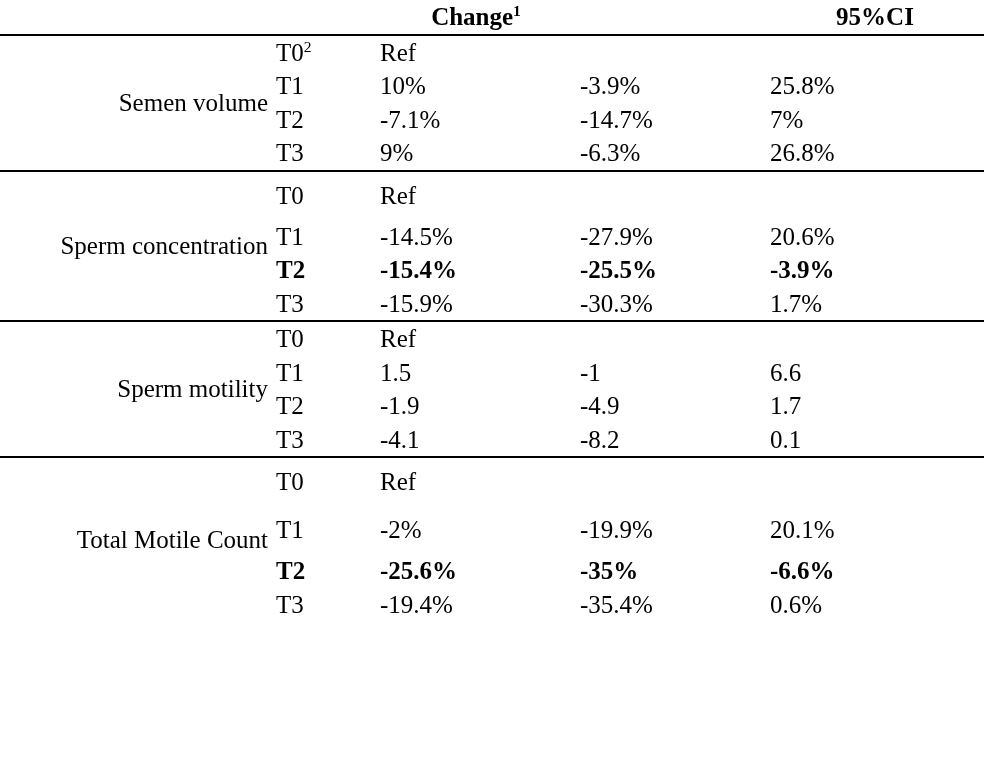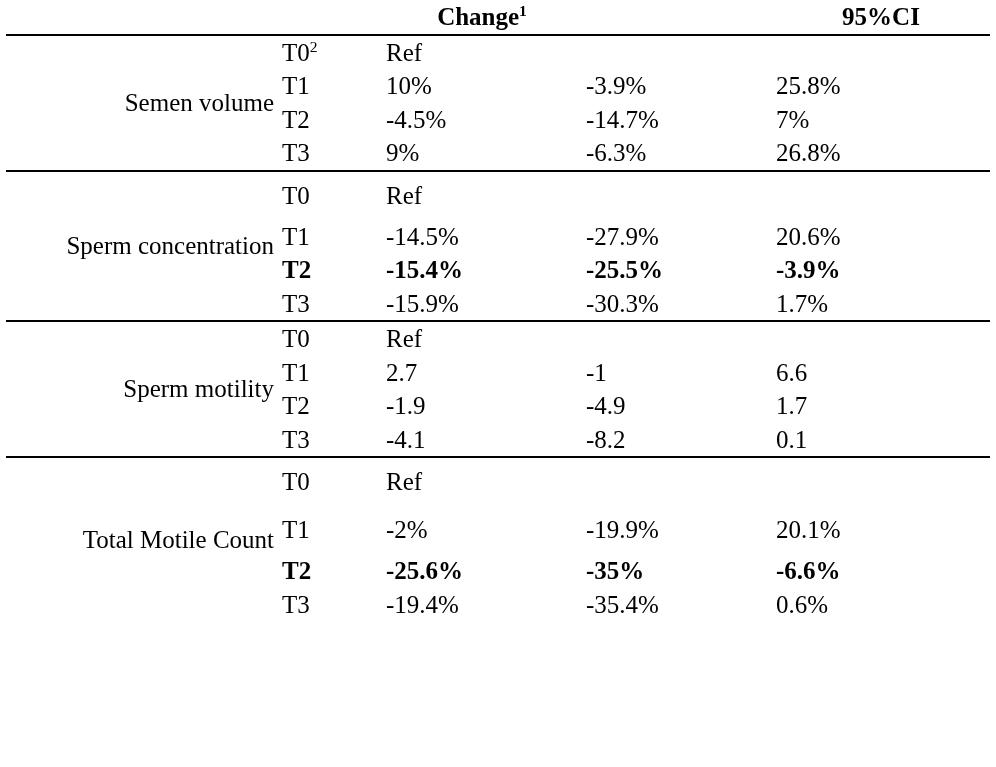--- a/index.html
+++ b/index.html
@@ -10,21 +10,21 @@
   body {
     width: 996px;
     height: 767px;
     font-family: "Liberation Serif", "DejaVu Serif", serif;
     color: #000000;
     overflow: hidden;
   }
   .table-wrap {
     width: 996px;
     box-sizing: border-box;
-    padding: 0 6px;
+    padding: 0 0;
   }
   table.results {
     width: 984px;
     border-collapse: collapse;
     table-layout: fixed;
     font-size: 25px;
     line-height: 1.18;
   }
   col.c-label { width: 272px; }
   col.c-time  { width: 104px; }
@@ -104,21 +104,21 @@
           <td class="num"></td>
         </tr>
         <tr>
           <td class="time"><span>T1</span></td>
           <td class="num">10%</td>
           <td class="num">-3.9%</td>
           <td class="num">25.8%</td>
         </tr>
         <tr>
           <td class="time"><span>T2</span></td>
-          <td class="num">-4.5%</td>
+          <td class="num">-7.1%</td>
           <td class="num">-14.7%</td>
           <td class="num">7%</td>
         </tr>
         <tr>
           <td class="time"><span>T3</span></td>
           <td class="num">9%</td>
           <td class="num">-6.3%</td>
           <td class="num">26.8%</td>
         </tr>
         <tr class="rule-top tall">
@@ -148,21 +148,21 @@
         </tr>
         <tr class="rule-top">
           <td class="label" rowspan="4">Sperm motility</td>
           <td class="time"><span>T0</span></td>
           <td class="num">Ref</td>
           <td class="num"></td>
           <td class="num"></td>
         </tr>
         <tr>
           <td class="time"><span>T1</span></td>
-          <td class="num">2.7</td>
+          <td class="num">1.5</td>
           <td class="num">-1</td>
           <td class="num">6.6</td>
         </tr>
         <tr>
           <td class="time"><span>T2</span></td>
           <td class="num">-1.9</td>
           <td class="num">-4.9</td>
           <td class="num">1.7</td>
         </tr>
         <tr>

